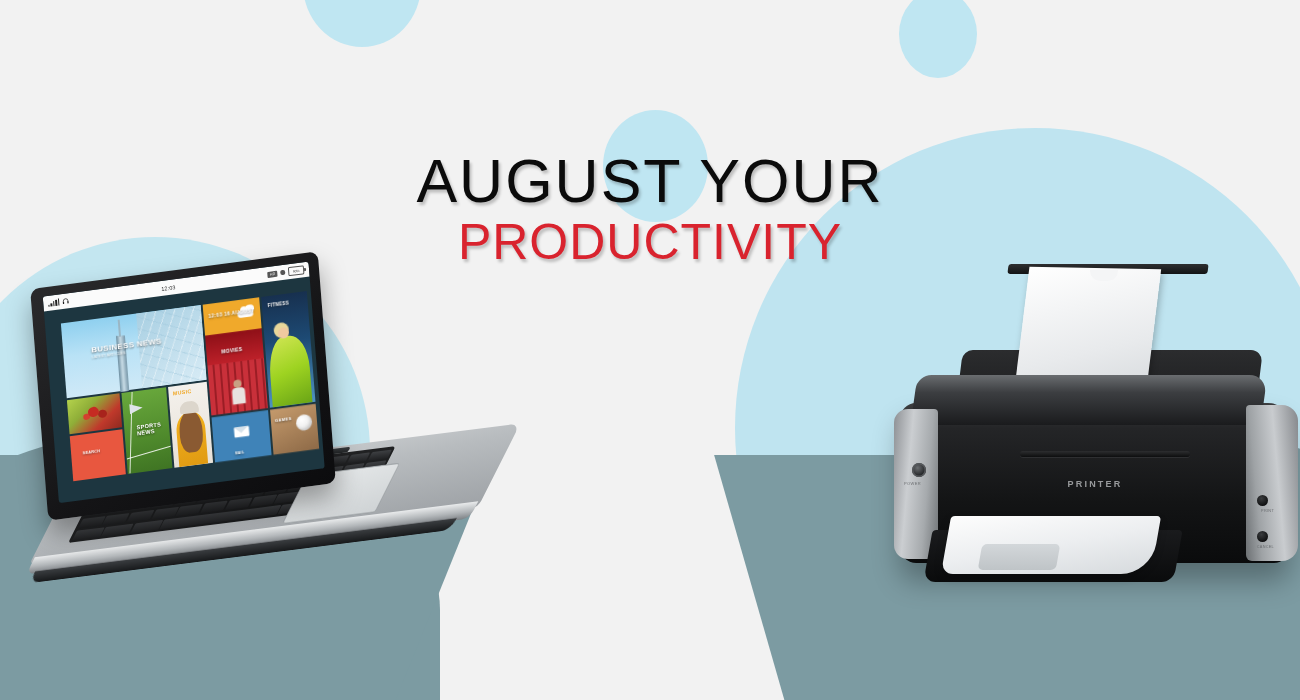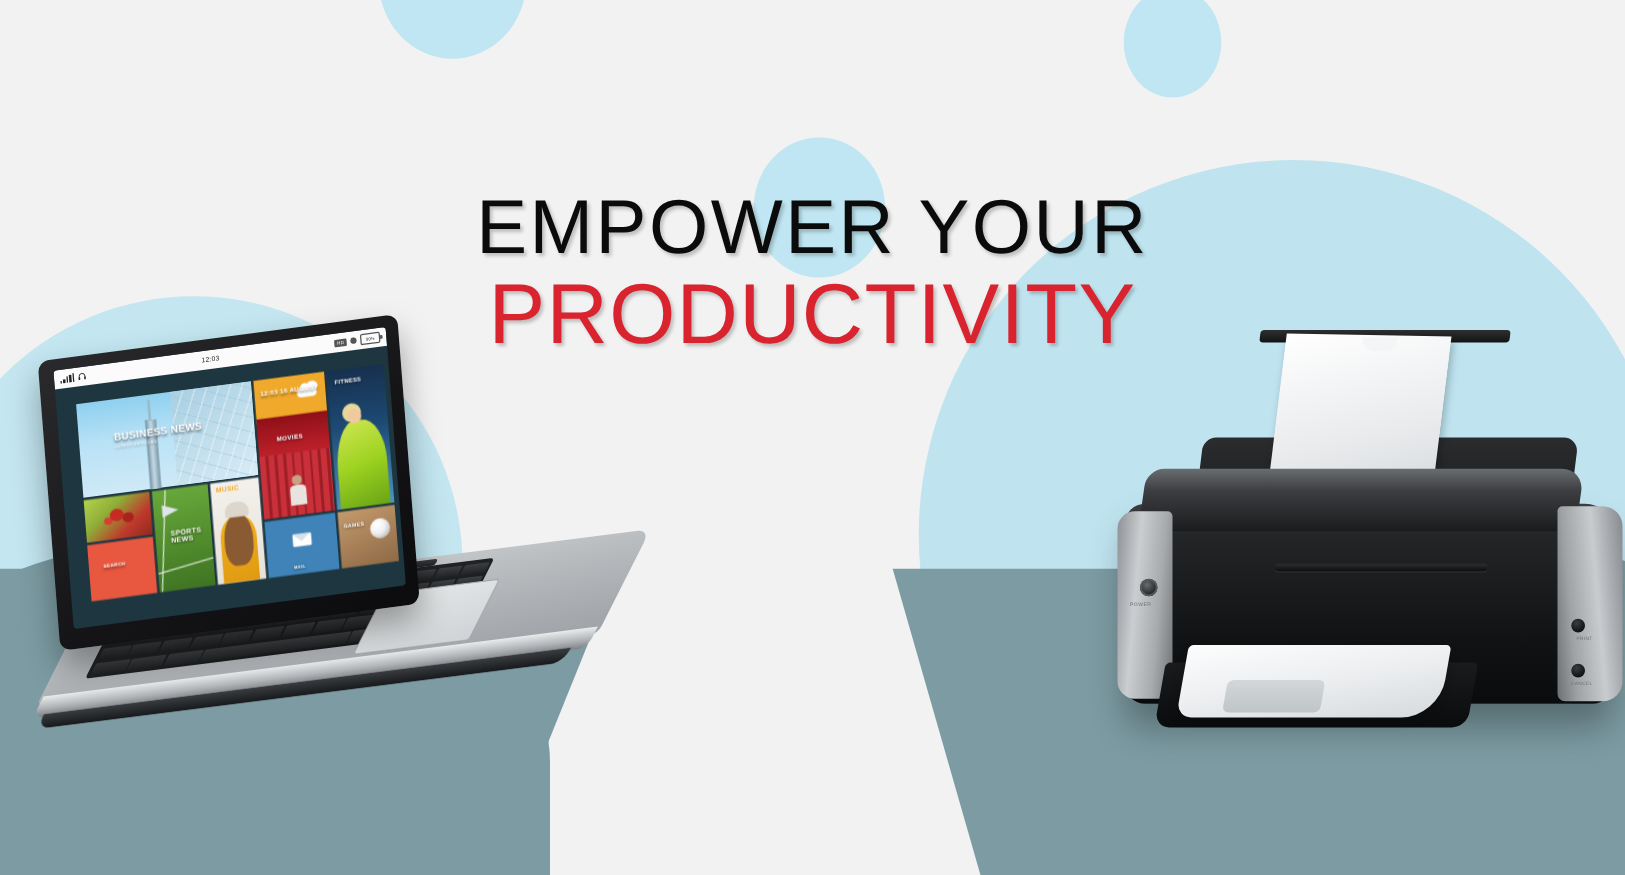--- a/index.html
+++ b/index.html
@@ -66,21 +66,21 @@
     font-size: 61px;
     letter-spacing: 2px;
     font-weight: 400;
     color: #0b0b0b;
     line-height: 1.02;
     text-shadow: 2px 3px 3px rgba(0,0,0,0.22);
     margin: 0;
     white-space: nowrap;
   }
   .headline2 {
-    font-size: 68px;
+    font-size: 50px;
     letter-spacing: 1px;
     font-weight: 400;
     color: #d9232e;
     line-height: 1.05;
     text-shadow: 2px 3px 3px rgba(0,0,0,0.22);
     margin: 4px 0 0 0;
     white-space: nowrap;
   }
   .subtitle {
     margin: 18px 0 0 0;
@@ -481,21 +481,21 @@
     <div class="shadow-round-right"></div>
     <div class="shadow-left"></div>
     <div class="shadow-right"></div>
 
     <div class="circle c-top-left"></div>
     <div class="circle c-top-mid"></div>
     <div class="circle c-top-right"></div>
   </div>
 
   <div class="text-block">
-    <div class="headline1">EMPOWER YOUR</div>
+    <div class="headline1">AUGUST YOUR</div>
     <div class="headline2">PRODUCTIVITY</div>
   </div>
 
   <div class="laptop">
 
     <div class="base">
       <div class="base-top"></div>
       <div class="hinge"></div>
       <div class="keyboard">
         <div class="krow">
@@ -669,20 +669,21 @@
     <div class="ptray-back"></div>
     <div class="tray-rail"></div>
     <div class="paper-top"></div>
     <div class="tray-notch"></div>
 
     <div class="pbody">
       <div class="ptop-lid"></div>
       <div class="pside-left"></div>
       <div class="pside-right"></div>
       <div class="pslot"></div>
+      <div class="pbrand">PRINTER</div>
 
       <div class="pwr"></div>
       <div class="pwr-lab">POWER</div>
 
       <div class="btn-a"></div>
       <div class="btn-a-lab">PRINT</div>
       <div class="btn-b"></div>
       <div class="btn-b-lab">CANCEL</div>
     </div>
 

